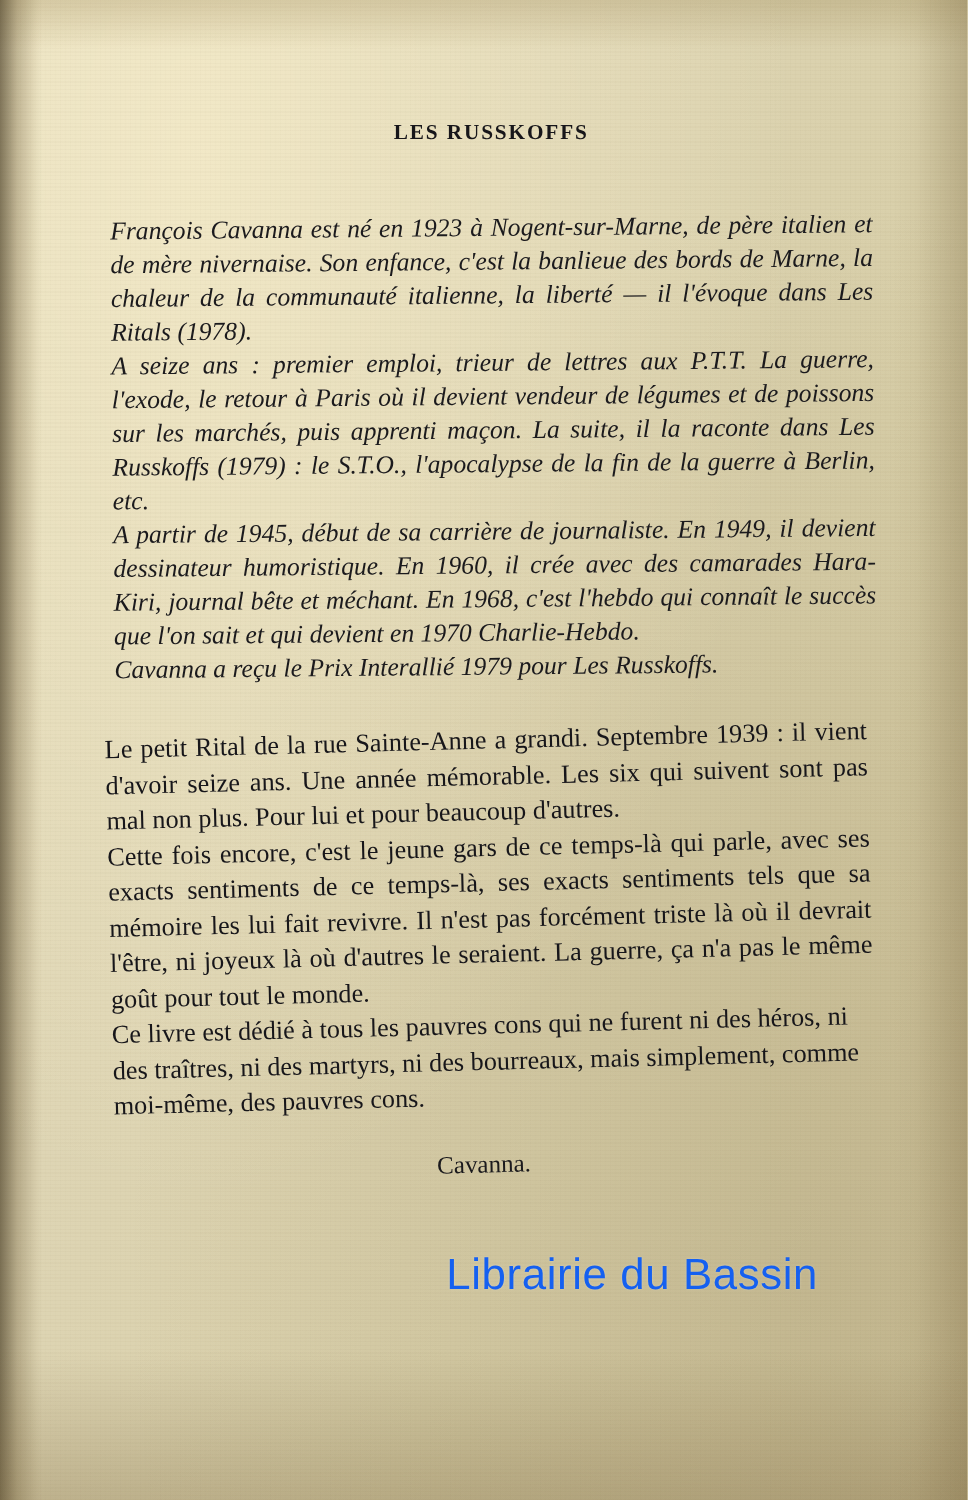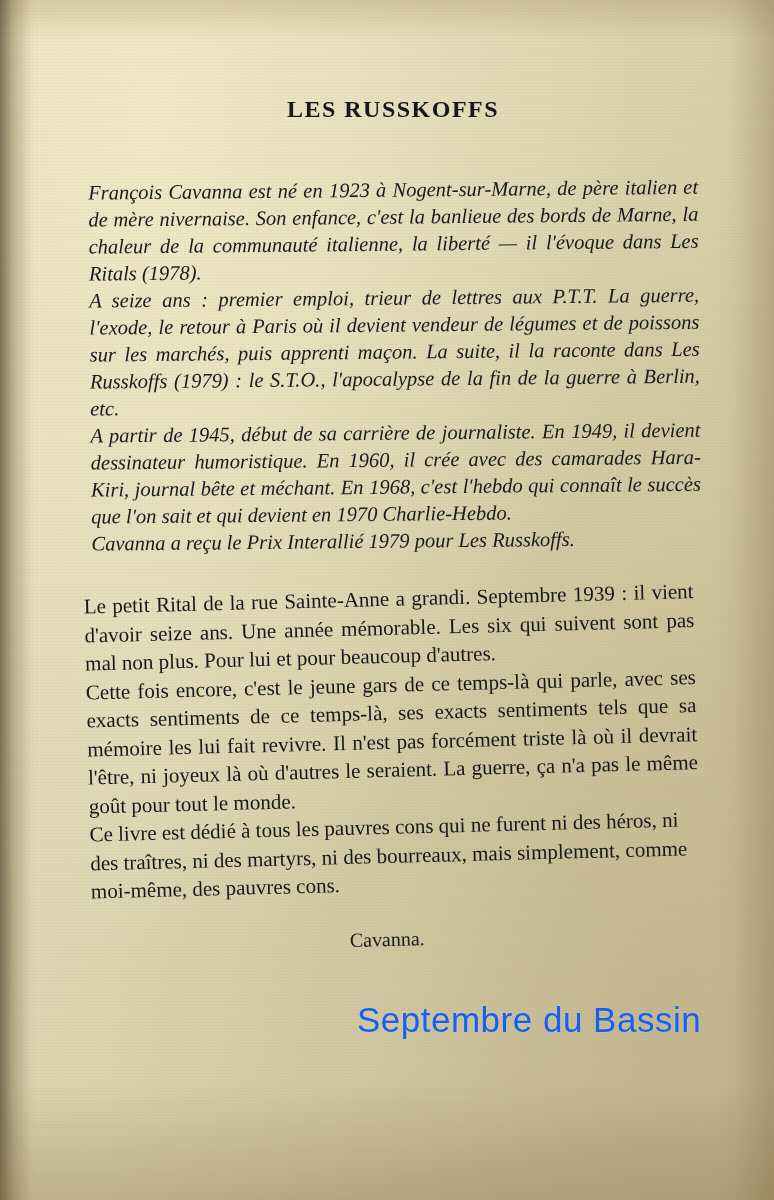--- a/index.html
+++ b/index.html
@@ -52,21 +52,21 @@
     background: linear-gradient(to top, rgba(120,100,60,0.30) 0%, rgba(120,100,60,0.0) 100%);
     pointer-events: none;
   }
   .content {
     position: absolute;
     left: 88px;
     top: 96px;
     width: 610px;
   }
   .title {
-    font-size: 24px;
+    font-size: 17px;
     letter-spacing: 1.5px;
     font-weight: 700;
     text-align: center;
     color: #17161a;
     margin: 0 0 56px 0;
     font-family: "Liberation Serif", serif;
   }
   .blurb {
     font-size: 20.5px;
     line-height: 27px;
@@ -161,15 +161,15 @@
 
     <div class="body-text skew">
       <p>Le petit Rital de la rue Sainte-Anne a grandi. Septembre 1939 : il vient d'avoir seize ans. Une année mémorable. Les six qui suivent sont pas mal non plus. Pour lui et pour beaucoup d'autres.</p>
       <p>Cette fois encore, c'est le jeune gars de ce temps-là qui parle, avec ses exacts sentiments de ce temps-là, ses exacts sentiments tels que sa mémoire les lui fait revivre. Il n'est pas forcément triste là où il devrait l'être, ni joyeux là où d'autres le seraient. La guerre, ça n'a pas le même goût pour tout le monde.</p>
       <p class="last">Ce livre est dédié à tous les pauvres cons qui ne furent ni des héros, ni des traîtres, ni des martyrs, ni des bourreaux, mais simplement, comme moi-même, des pauvres cons.</p>
       <div class="signature">Cavanna.</div>
     </div>
 
   </div>
 
-  <div class="watermark">Septembre du Bassin</div>
+  <div class="watermark">Librairie du Bassin</div>
 
 </div>
 
 </body></html>

